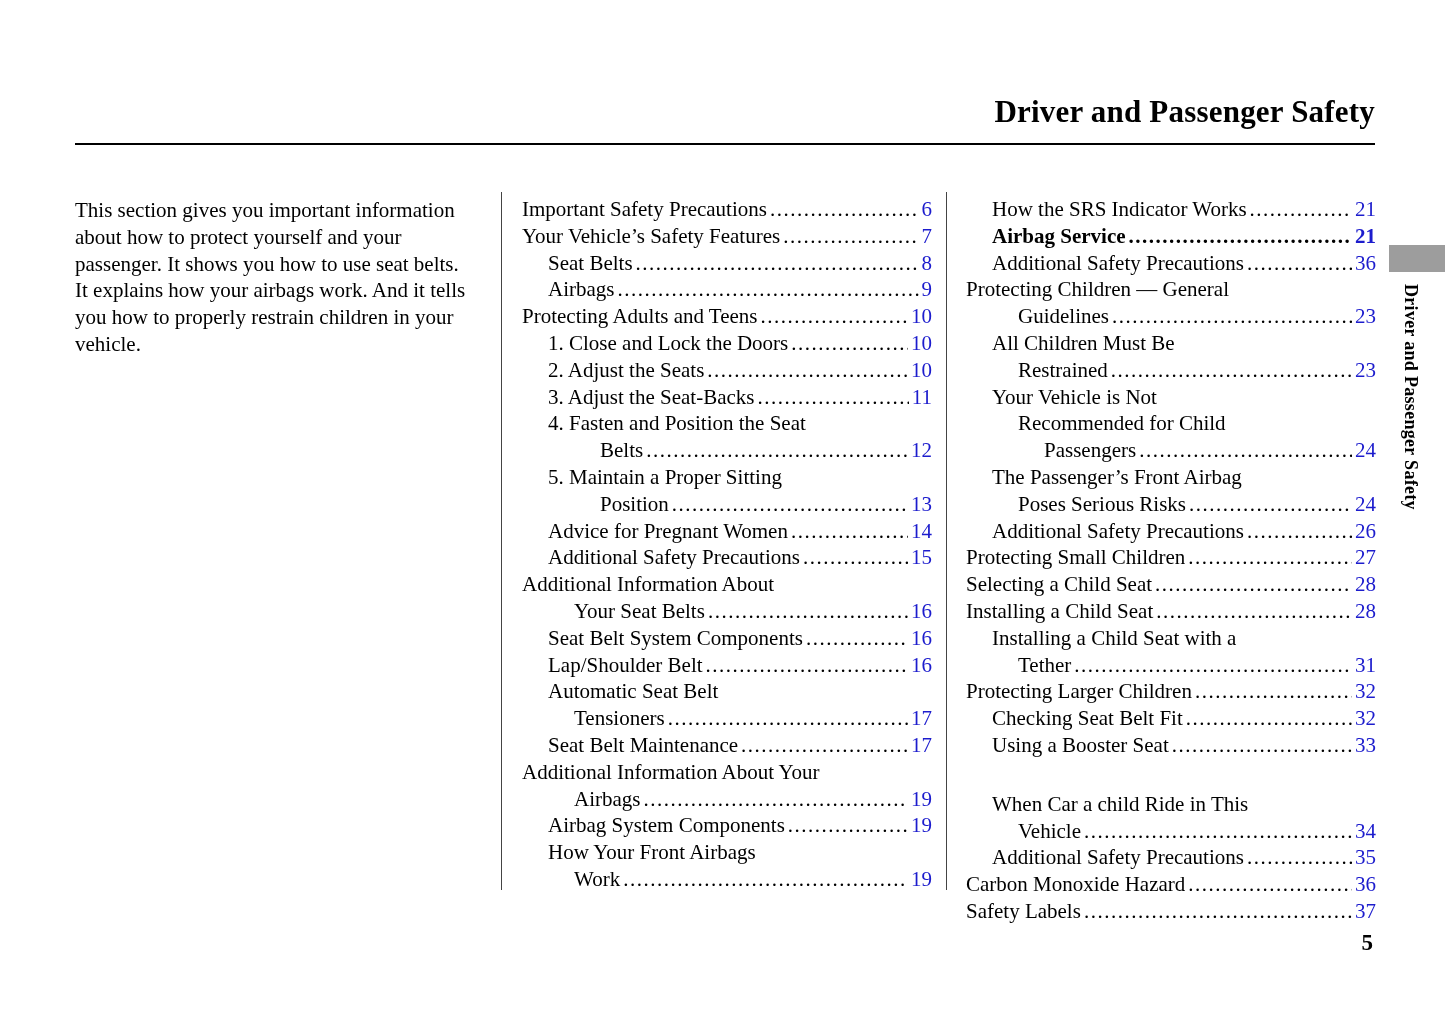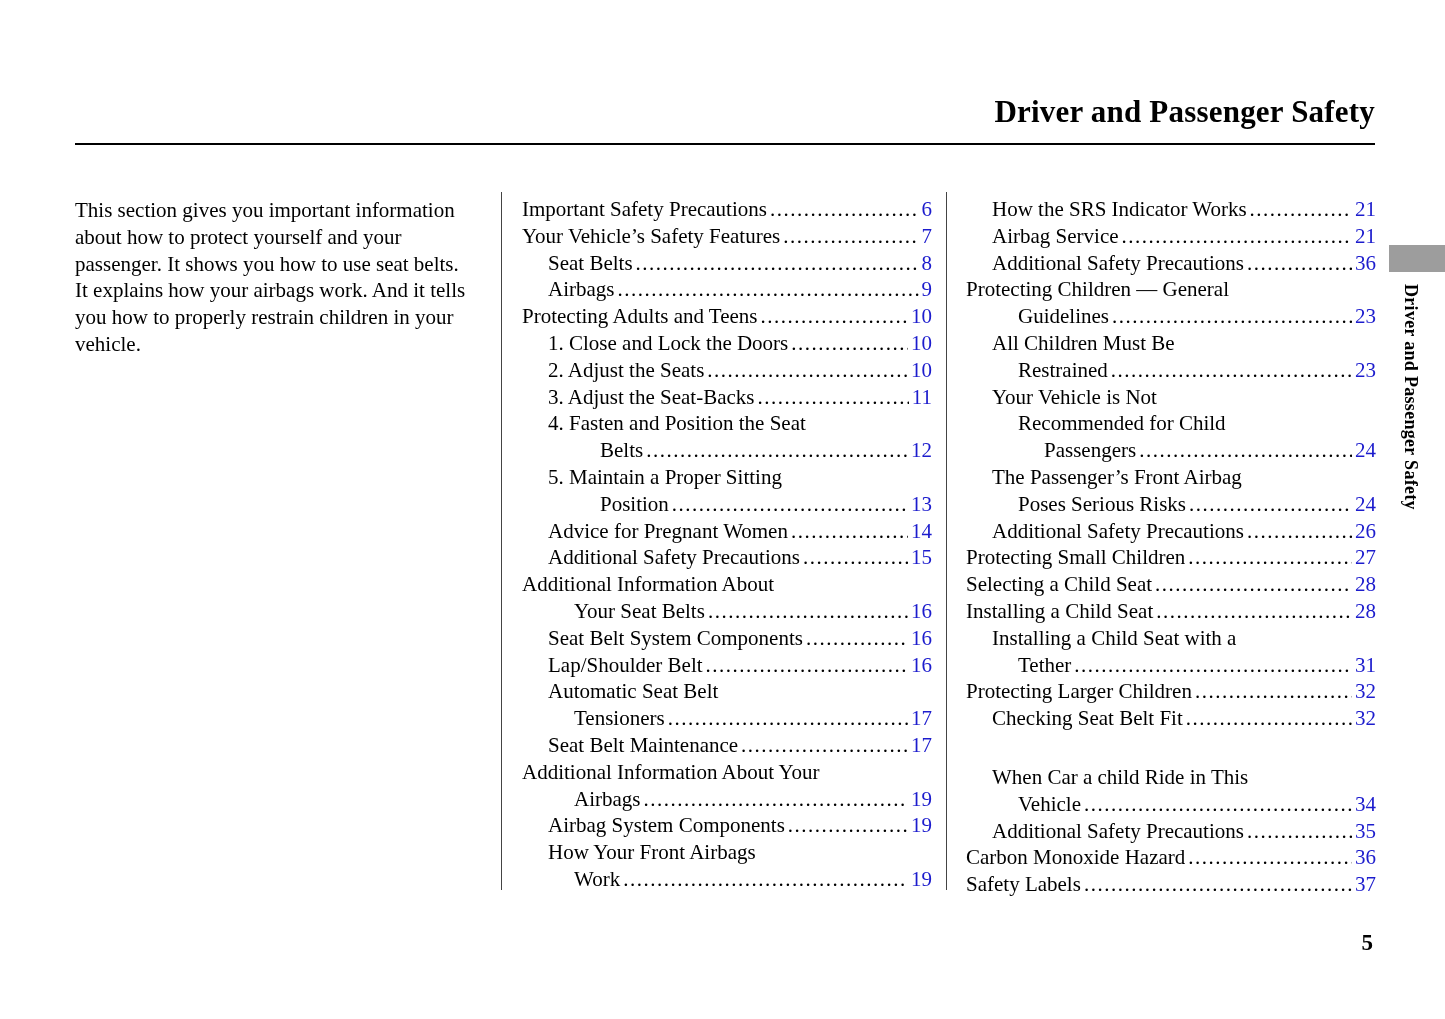--- a/index.html
+++ b/index.html
@@ -228,21 +228,21 @@
       <span class="toc-leader"></span>
       <span class="toc-page">19</span>
     </div>
   </div>
 <div class="toc-col col2" id="toc-col-2">
     <div class="toc-line" style="padding-left: 26px;">
       <span class="toc-text">How the SRS Indicator Works</span>
       <span class="toc-leader"></span>
       <span class="toc-page">21</span>
     </div>
-    <div class="toc-line" style="padding-left: 26px;">
+    <div class="toc-line" style="padding-left: 26px; font-weight: bold;">
       <span class="toc-text">Airbag Service</span>
       <span class="toc-leader"></span>
       <span class="toc-page">21</span>
     </div>
     <div class="toc-line" style="padding-left: 26px;">
       <span class="toc-text">Additional Safety Precautions</span>
       <span class="toc-leader"></span>
       <span class="toc-page">36</span>
     </div>
     <div class="toc-line" style="padding-left: 0px;">
@@ -311,20 +311,25 @@
     <div class="toc-line" style="padding-left: 0px;">
       <span class="toc-text">Protecting Larger Children</span>
       <span class="toc-leader"></span>
       <span class="toc-page">32</span>
     </div>
     <div class="toc-line" style="padding-left: 26px;">
       <span class="toc-text">Checking Seat Belt Fit</span>
       <span class="toc-leader"></span>
       <span class="toc-page">32</span>
     </div>
+    <div class="toc-line" style="padding-left: 26px;">
+      <span class="toc-text">Using a Booster Seat</span>
+      <span class="toc-leader"></span>
+      <span class="toc-page">33</span>
+    </div>
     <div class="toc-line" style="padding-left: 26px; margin-top: 32px;">
       <span class="toc-text">When Car a child Ride in This</span>
     </div>
     <div class="toc-line" style="padding-left: 52px;">
       <span class="toc-text">Vehicle</span>
       <span class="toc-leader"></span>
       <span class="toc-page">34</span>
     </div>
     <div class="toc-line" style="padding-left: 26px;">
       <span class="toc-text">Additional Safety Precautions</span>

